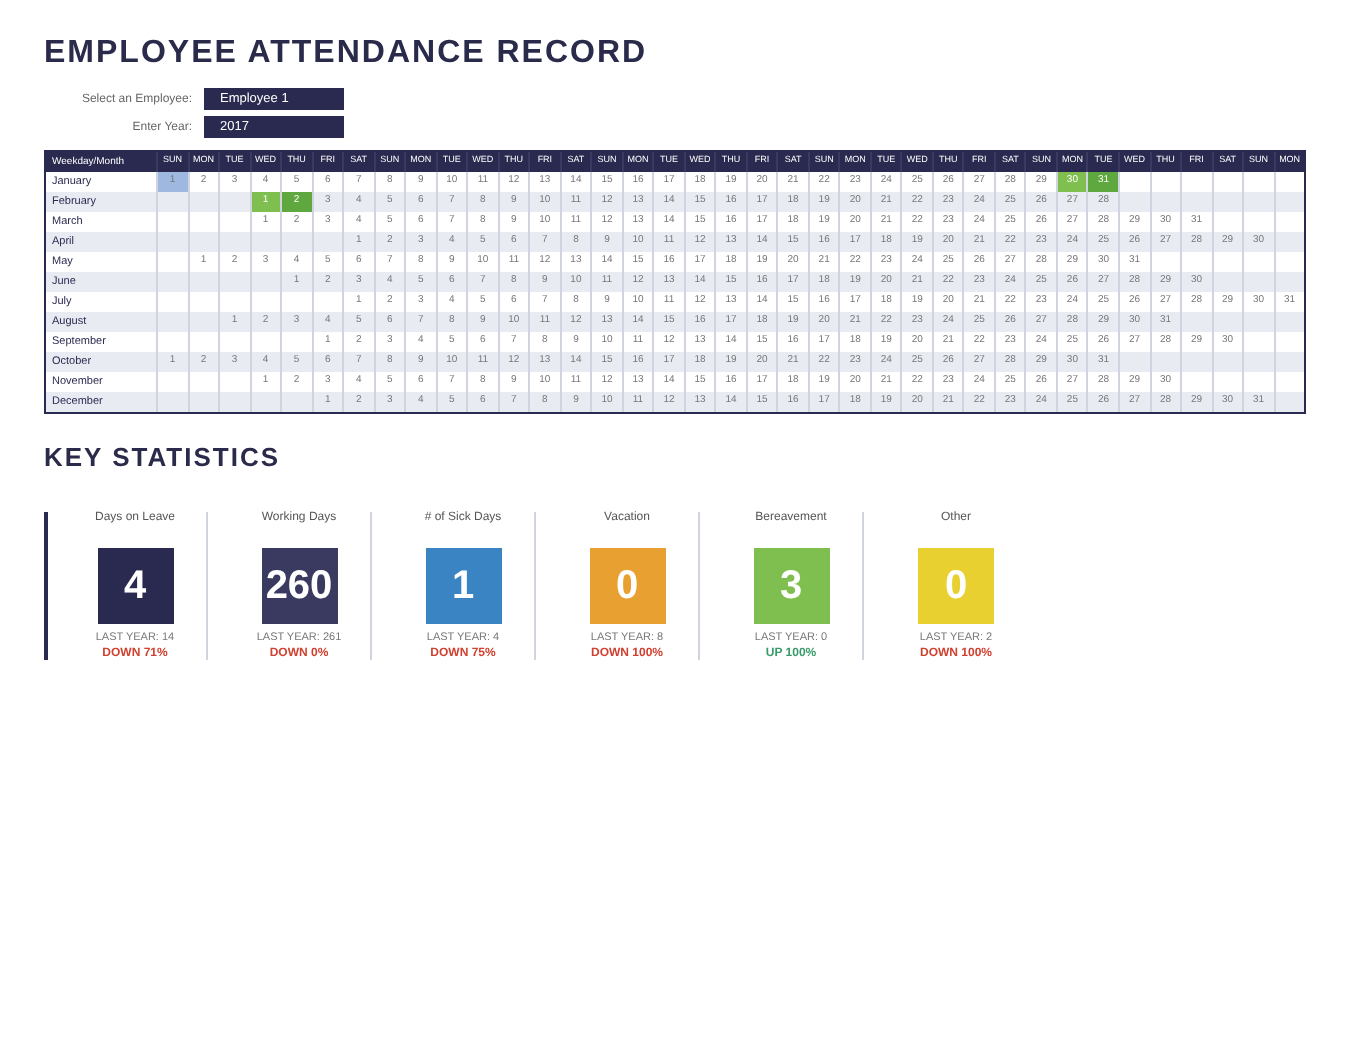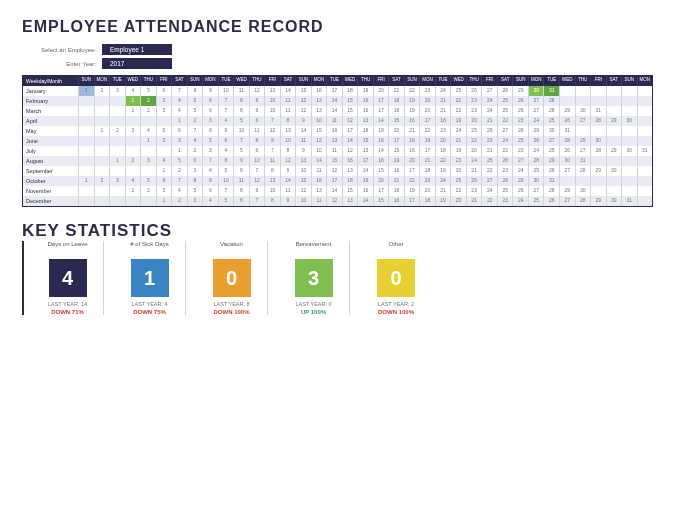--- a/index.html
+++ b/index.html
@@ -13,21 +13,21 @@
 .ghdr .mcol { width:55px; padding:2px 3px; font-size:5px; }
 .ghdr .dcol { flex:1; text-align:center; padding:1px 0; border-left:1px solid #3a3a60; }
 .grow { display:flex; font-size:5px; }
 .grow:nth-child(even){ background:#e8ecf2; }
 .grow .mcol { width:55px; padding:2px 3px; color:#2a2a50; font-size:5.5px; }
 .grow .dcol { flex:1; text-align:center; padding:1px 0; border-left:1px solid #d0d4e0; color:#777; }
 .grow .dcol.g1{ background:#7fbf4f; color:#fff; }
 .grow .dcol.g2{ background:#5fa83f; color:#fff; }
 .grow .dcol.b1{ background:#9fb8e0; }
 .ksec { margin-top:14px; }
-.ktitle { font-size:17px; font-weight:bold; letter-spacing:1px; margin-bottom:0; }
+.ktitle { font-size:13px; font-weight:bold; letter-spacing:1px; margin-bottom:20px; }
 .kcards { display:flex; gap:10px; padding-left:8px; border-left:2px solid #2a2a50; }
 .kcard { text-align:center; width:72px; border-right:1px solid #d0d4e0; padding:0 6px; }
 .kcard:last-child{ border-right:none; }
 .kc-lbl { font-size:6px; color:#555; margin-bottom:4px; height:14px; }
 .kc-big { width:38px; height:38px; margin:0 auto 4px; color:#fff; font-size:20px; font-weight:bold; display:flex; align-items:center; justify-content:center; }
 .kc-ly { font-size:5.5px; color:#777; margin-bottom:2px; }
 .kc-ch { font-size:6px; font-weight:bold; }
 .kc-ch.down{ color:#d04030; }
 .kc-ch.up{ color:#3a9a6a; }
 </style>
@@ -573,20 +573,26 @@
 <div class="ksec">
   <div class="ktitle">KEY STATISTICS</div>
   <div class="kcards" id="kcards">
       <div class="kcard">
         <div class="kc-lbl">Days on Leave</div>
         <div class="kc-big" style="background: rgb(42, 42, 80);">4</div>
         <div class="kc-ly">LAST YEAR: 14</div>
         <div class="kc-ch down">DOWN 71%</div>
       </div>
       <div class="kcard">
+        <div class="kc-lbl">Working Days</div>
+        <div class="kc-big" style="background: rgb(58, 58, 96);">260</div>
+        <div class="kc-ly">LAST YEAR: 261</div>
+        <div class="kc-ch down">DOWN 0%</div>
+      </div>
+      <div class="kcard">
         <div class="kc-lbl"># of Sick Days</div>
         <div class="kc-big" style="background: rgb(58, 132, 196);">1</div>
         <div class="kc-ly">LAST YEAR: 4</div>
         <div class="kc-ch down">DOWN 75%</div>
       </div>
       <div class="kcard">
         <div class="kc-lbl">Vacation</div>
         <div class="kc-big" style="background: rgb(232, 160, 48);">0</div>
         <div class="kc-ly">LAST YEAR: 8</div>
         <div class="kc-ch down">DOWN 100%</div>

